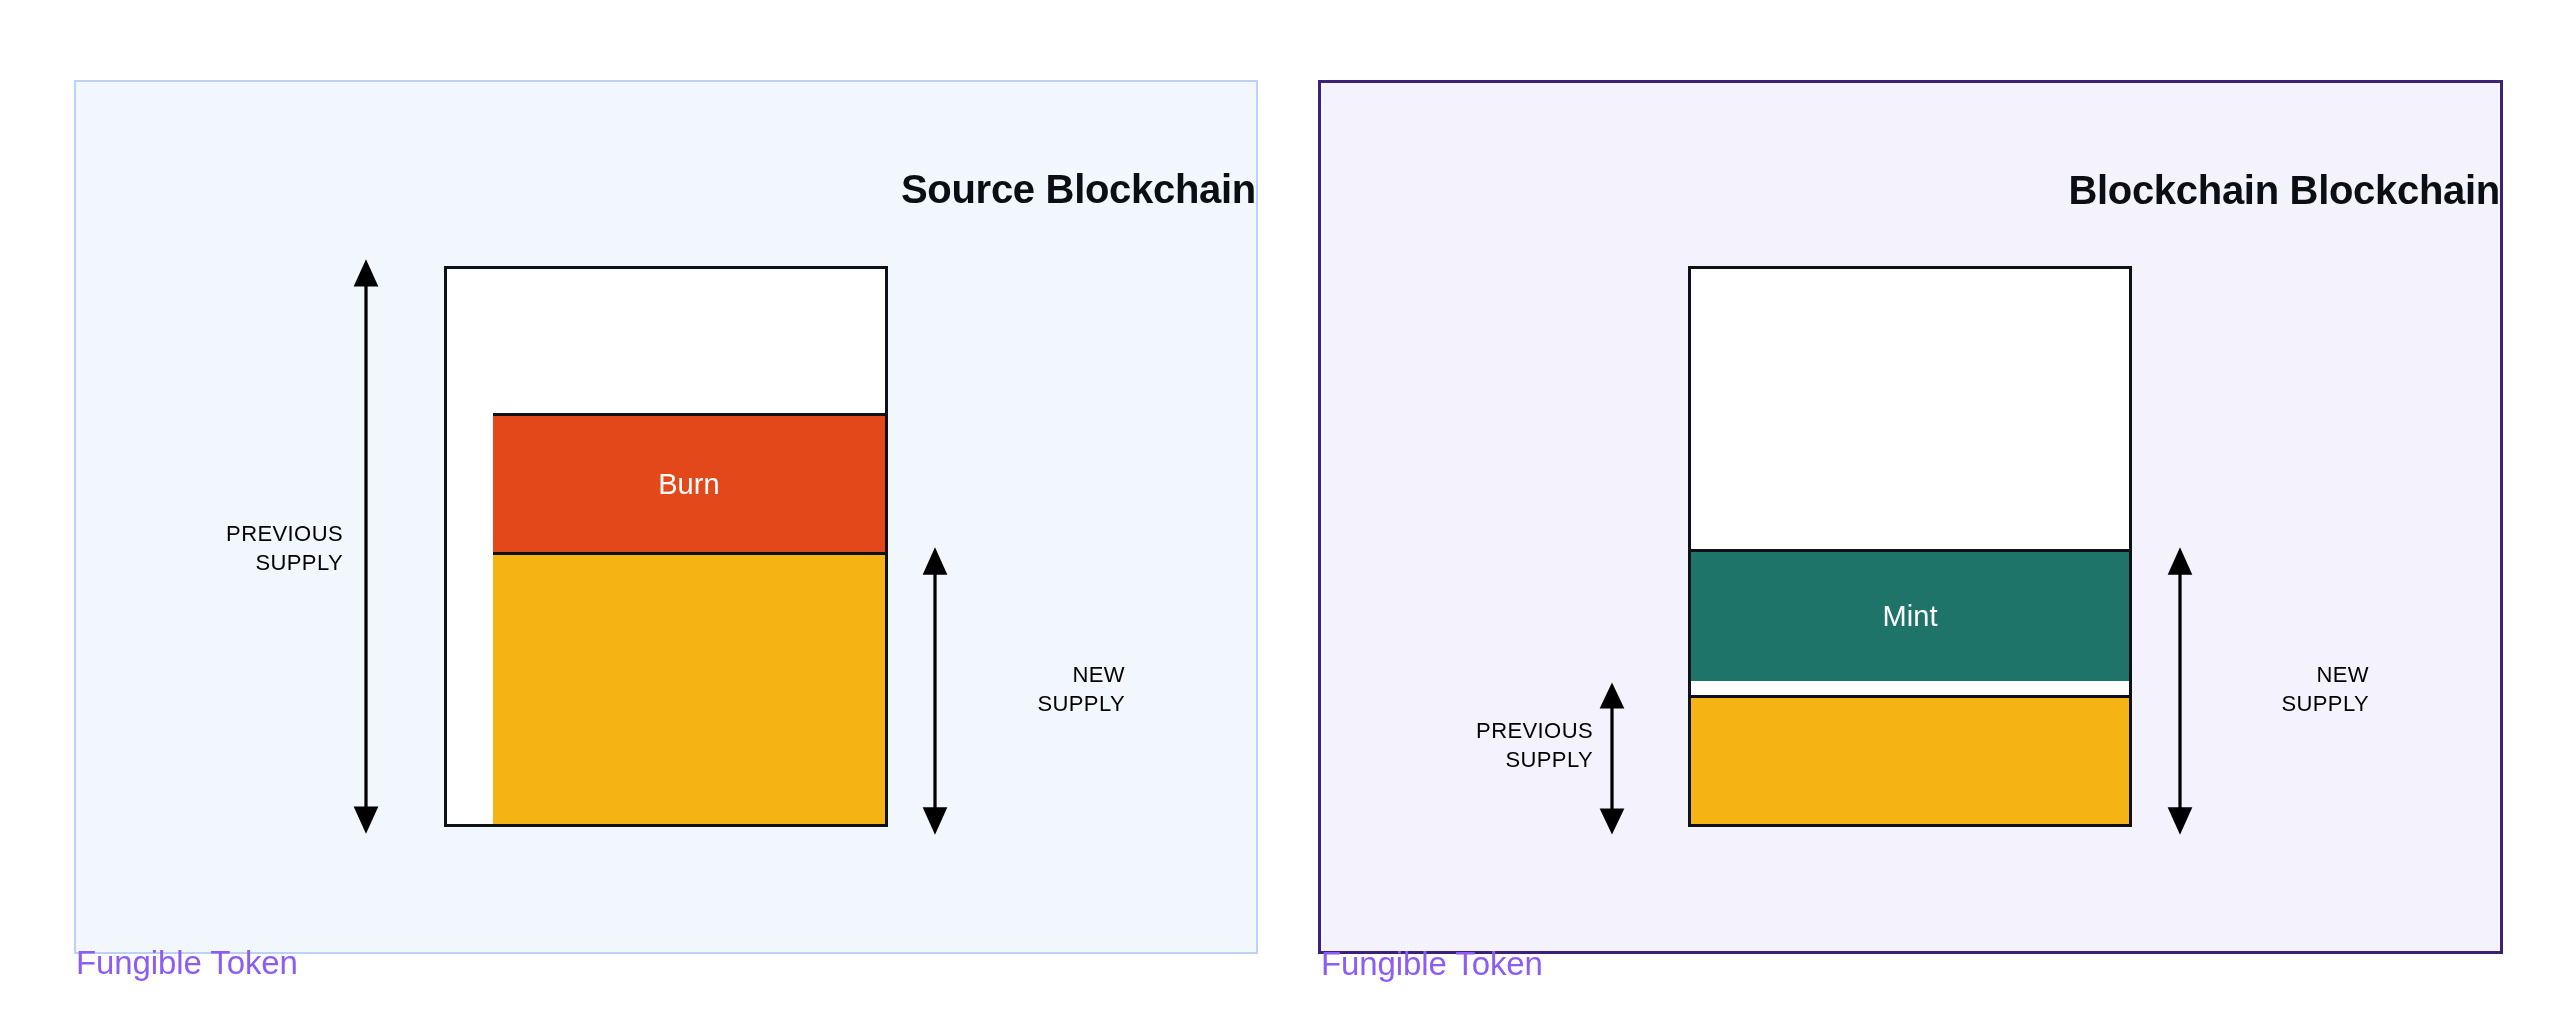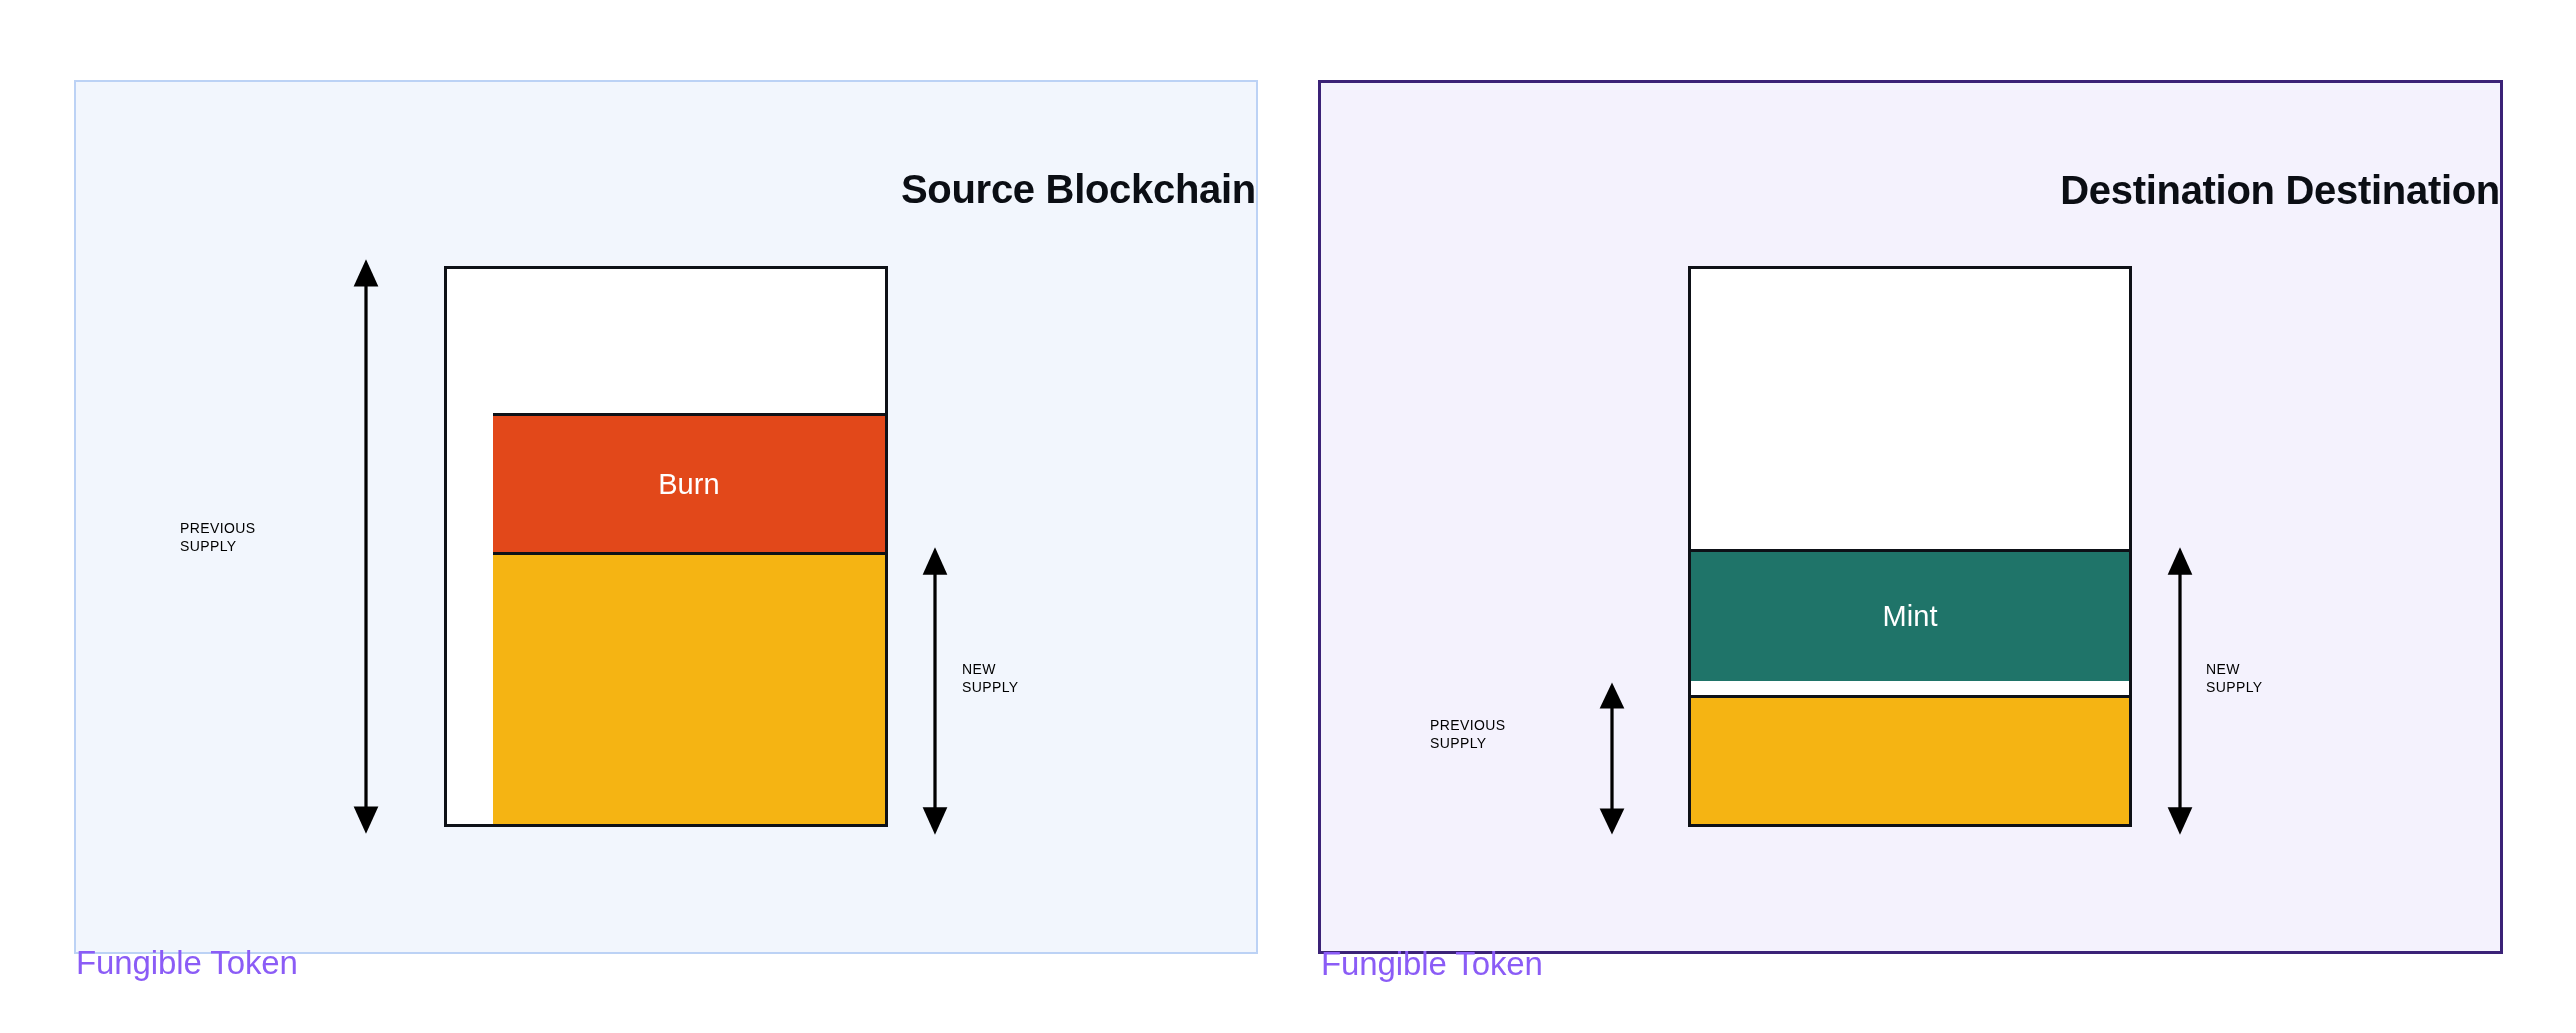--- a/index.html
+++ b/index.html
@@ -58,22 +58,22 @@
   }
   .seg-empty{background:#ffffff;}
   .seg-divider{border-top:3.3px solid #0E1117;}
 
   
   .arrow{position:absolute;}
   .arrow svg{display:block;overflow:visible;}
 
   .dim-label{
     position:absolute;
-    text-align:left;
-    font-size:14px;font-weight:400;color:#000000;
+    text-align:right;
+    font-size:22px;font-weight:400;color:#000000;
     line-height:1.32;letter-spacing:0.4px;
     white-space:pre-line;
   }
 </style>
 </head>
 <body>
 
 <div class="stage">
 
   <div class="panel" id="panel-source">
@@ -108,21 +108,21 @@
     <svg width="26" height="288" viewBox="0 0 40 442" aria-hidden="true">
       <line x1="20" y1="30" x2="20" y2="412" stroke="#000" stroke-width="5"></line>
       <polygon points="20,0 39,42 1,42" fill="#000"></polygon>
       <polygon points="20,442 39,400 1,400" fill="#000"></polygon>
     </svg>
   </div>
   <div class="dim-label" style="left:962px;top:660px;width:163px;">NEW
 SUPPLY</div>
 
   <div class="panel" id="panel-destination">
-    <div class="panel-title">Destination Destination</div>
+    <div class="panel-title">Blockchain Blockchain</div>
 
     <div class="panel-footer">Fungible Token</div>
   </div>
 
   <div class="token-bar" id="bar-destination">
     <div class="seg seg-empty" style="height:282px">
       <span class="seg-label"></span>
     </div>
     <div class="seg seg-divider" style="height:139px;background:#1F7469">
       <span class="seg-label">Mint</span>

